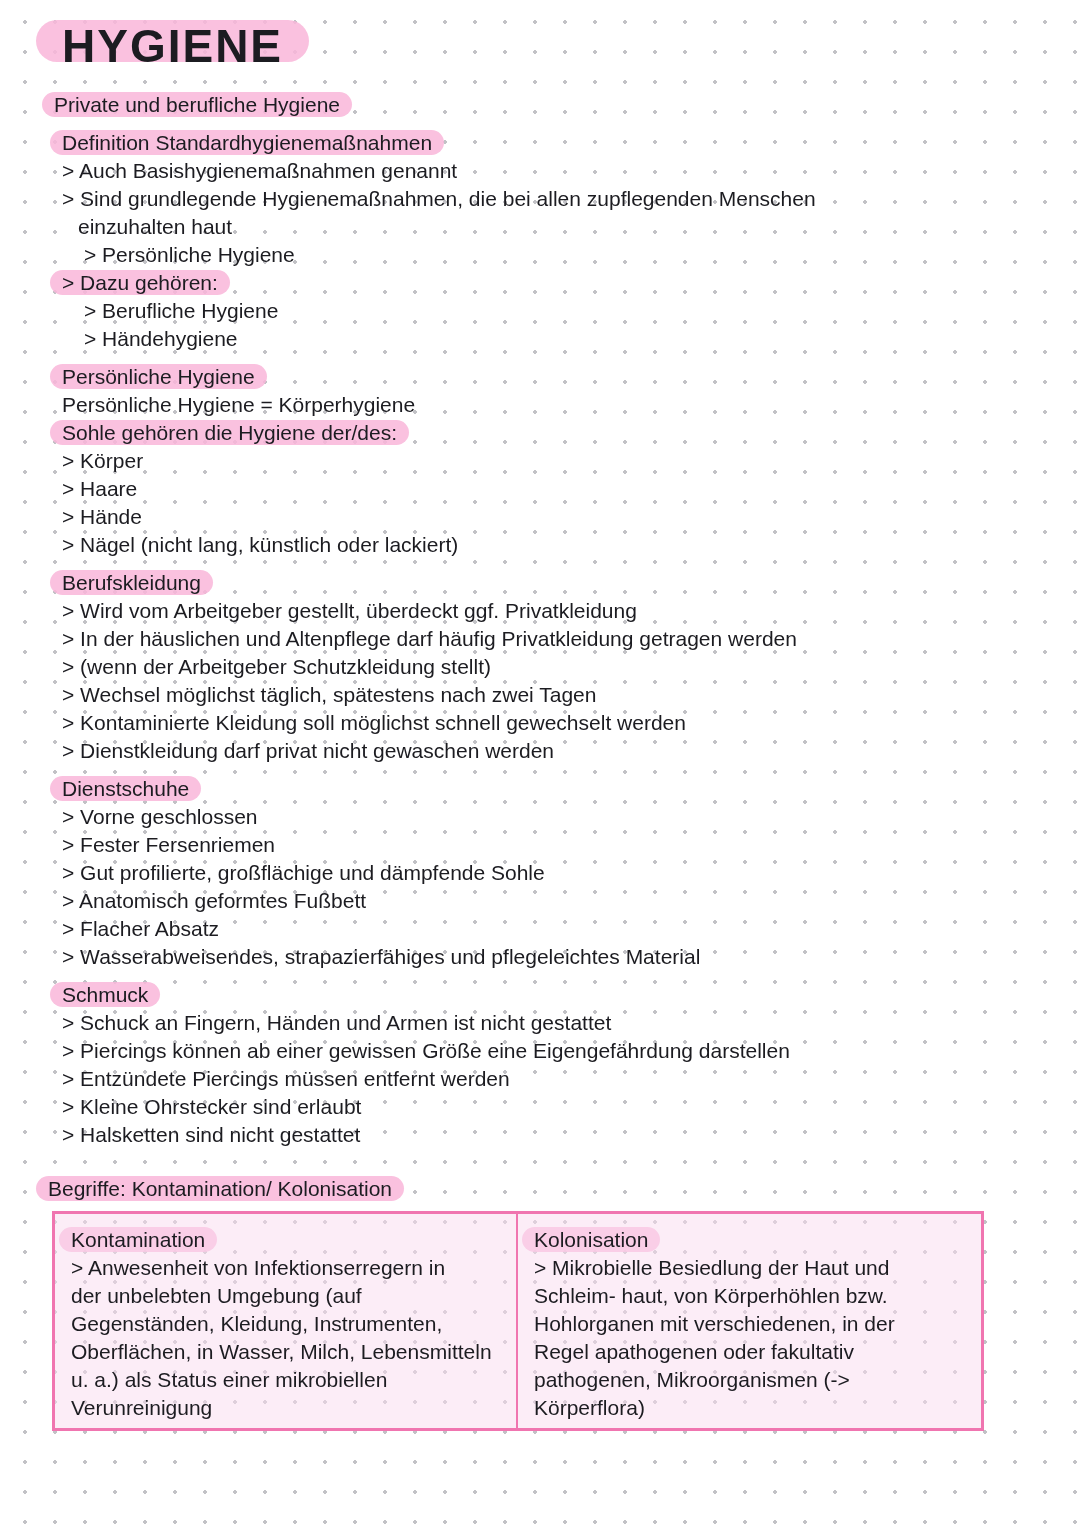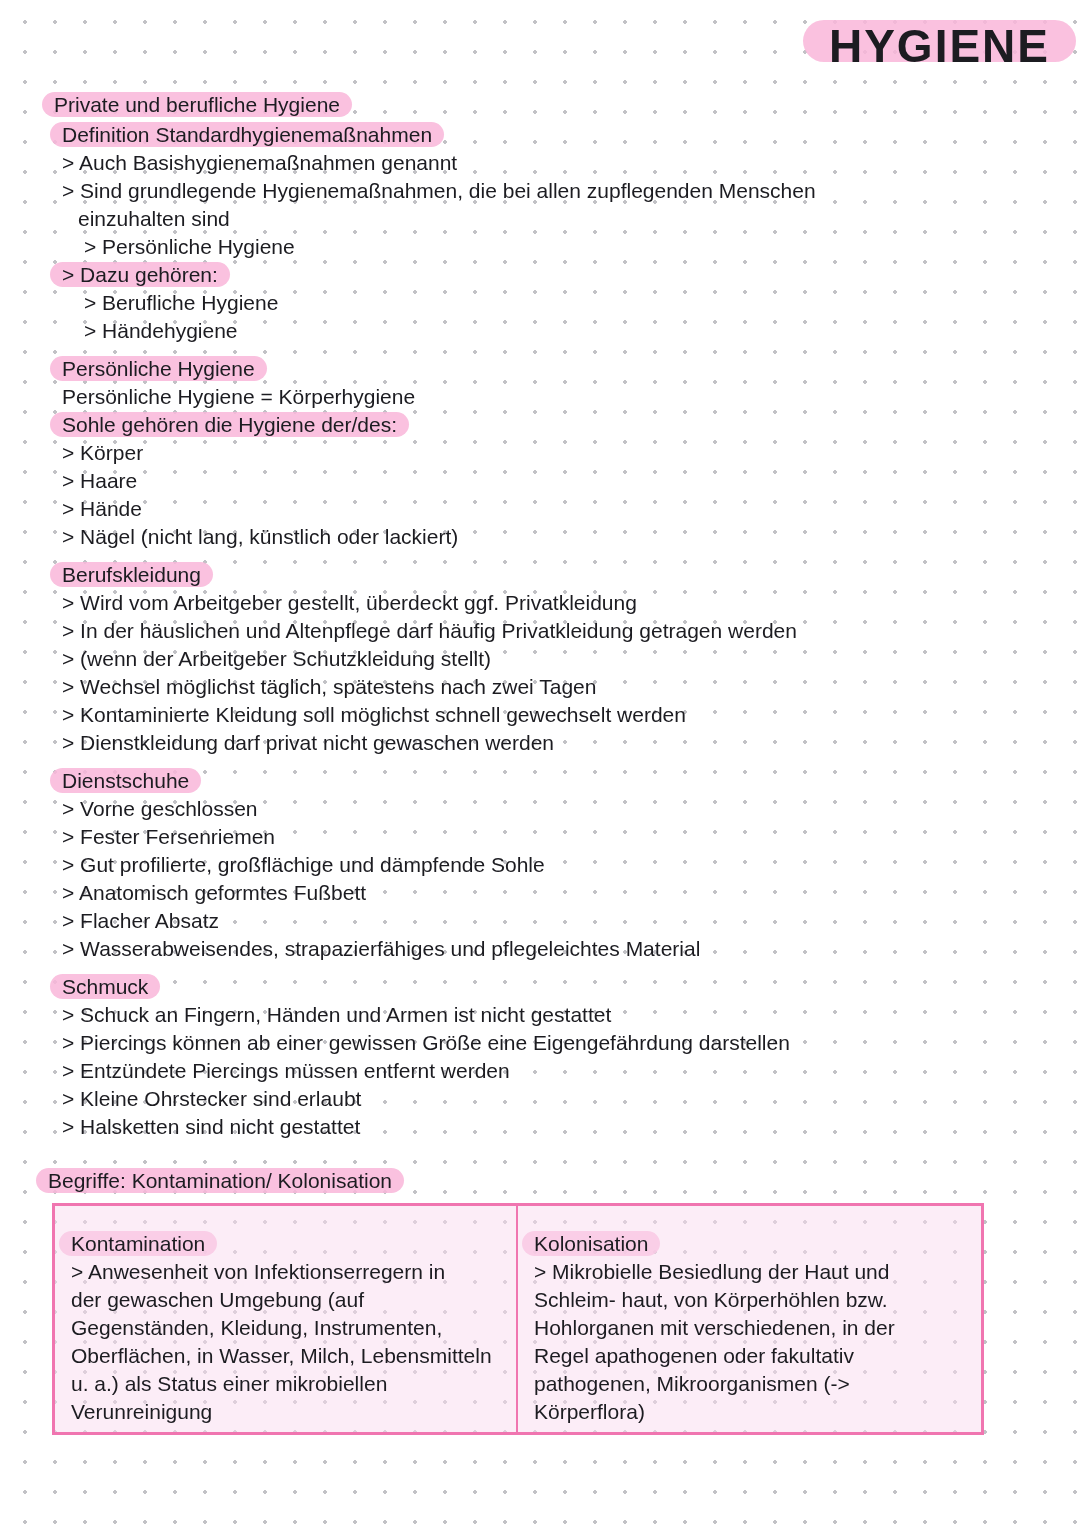--- a/index.html
+++ b/index.html
@@ -31,47 +31,47 @@
   .line.cont{padding-left:16px;}
   
   .hl{position:relative;display:inline-block;white-space:nowrap;}
   .hl::before{
     content:"";position:absolute;z-index:-1;
     left:-12px;right:-12px;top:1px;bottom:2px;
     background:var(--hl-color,rgba(249,182,217,.85));
     border-radius:13px;
   }
   
-  .title-row{text-align:right;margin:0 0 8px 0;line-height:56px;}
+  .title-row{text-align:left;margin:0 0 8px 0;line-height:56px;}
   .page-title{
     position:relative;display:inline-block;
     font-size:46px;font-weight:bold;letter-spacing:2px;
     white-space:nowrap;
   }
   .page-title::before{
     content:"";position:absolute;z-index:-1;
     left:-26px;right:-26px;top:2px;height:42px;
     background:var(--hl-color,rgba(249,182,217,.85));
     border-radius:24px;
   }
-  .subtitle{margin-left:-8px;margin-bottom:2px;}
+  .subtitle{margin-left:-8px;margin-bottom:10px;}
   .note-section{margin-top:10px;}
   .note-section:first-child{margin-top:0;}
   .terms-heading{margin-top:26px;margin-left:-14px;}
   
   .terms-table{
     margin-top:8px;margin-left:-10px;
     width:932px;box-sizing:border-box;
     display:flex;
     border:3px solid var(--table-border,#f075b0);
     background:var(--table-bg,rgba(250,220,239,.5));
   }
   .cell{
     flex:1 1 50%;box-sizing:border-box;
-    padding:24px 16px 6px 16px;
+    padding:12px 16px 6px 16px;
   }
   .cell:first-child{border-right:2px solid var(--table-border,#f075b0);}
   .cell .line{white-space:nowrap;}
 </style>
 </head>
 <body>
 
 <div class="page">
 
   <div class="title-row">
@@ -80,21 +80,21 @@
 
   <div class="line subtitle">
     <span class="hl">Private und berufliche Hygiene</span>
   </div>
 
   <div id="sections">
       <section class="note-section">
         <div class="line heading"><span class="hl">Definition Standardhygienemaßnahmen</span></div>
         <div class="line">&gt; Auch Basishygienemaßnahmen genannt</div>
         <div class="line">&gt; Sind grundlegende Hygienemaßnahmen, die bei allen zupflegenden Menschen</div>
-        <div class="line cont">einzuhalten sind</div>
+        <div class="line cont">einzuhalten haut</div>
         <div class="line sub">&gt; Persönliche Hygiene</div>
         <div class="line"><span class="hl">&gt; Dazu gehören:</span></div>
         <div class="line sub">&gt; Berufliche Hygiene</div>
         <div class="line sub">&gt; Händehygiene</div>
       </section>
       <section class="note-section">
         <div class="line heading"><span class="hl">Persönliche Hygiene</span></div>
         <div class="line">Persönliche Hygiene = Körperhygiene</div>
         <div class="line"><span class="hl">Sohle gehören die Hygiene der/des:</span></div>
         <div class="line">&gt; Körper</div>
@@ -131,21 +131,21 @@
     </div>
 
   <div class="line terms-heading">
     <span class="hl">Begriffe: Kontamination/ Kolonisation</span>
   </div>
 
   <div class="terms-table">
       <div class="cell">
         <div class="line"><span class="hl">Kontamination</span></div>
         <div class="line">&gt; Anwesenheit von Infektionserregern in</div>
-        <div class="line">der gewaschen Umgebung (auf</div>
+        <div class="line">der unbelebten Umgebung (auf</div>
         <div class="line">Gegenständen, Kleidung, Instrumenten,</div>
         <div class="line">Oberflächen, in Wasser, Milch, Lebensmitteln</div>
         <div class="line">u. a.) als Status einer mikrobiellen</div>
         <div class="line">Verunreinigung</div>
       </div>
       <div class="cell">
         <div class="line"><span class="hl">Kolonisation</span></div>
         <div class="line">&gt; Mikrobielle Besiedlung der Haut und</div>
         <div class="line">Schleim- haut, von Körperhöhlen bzw.</div>
         <div class="line">Hohlorganen mit verschiedenen, in der</div>

